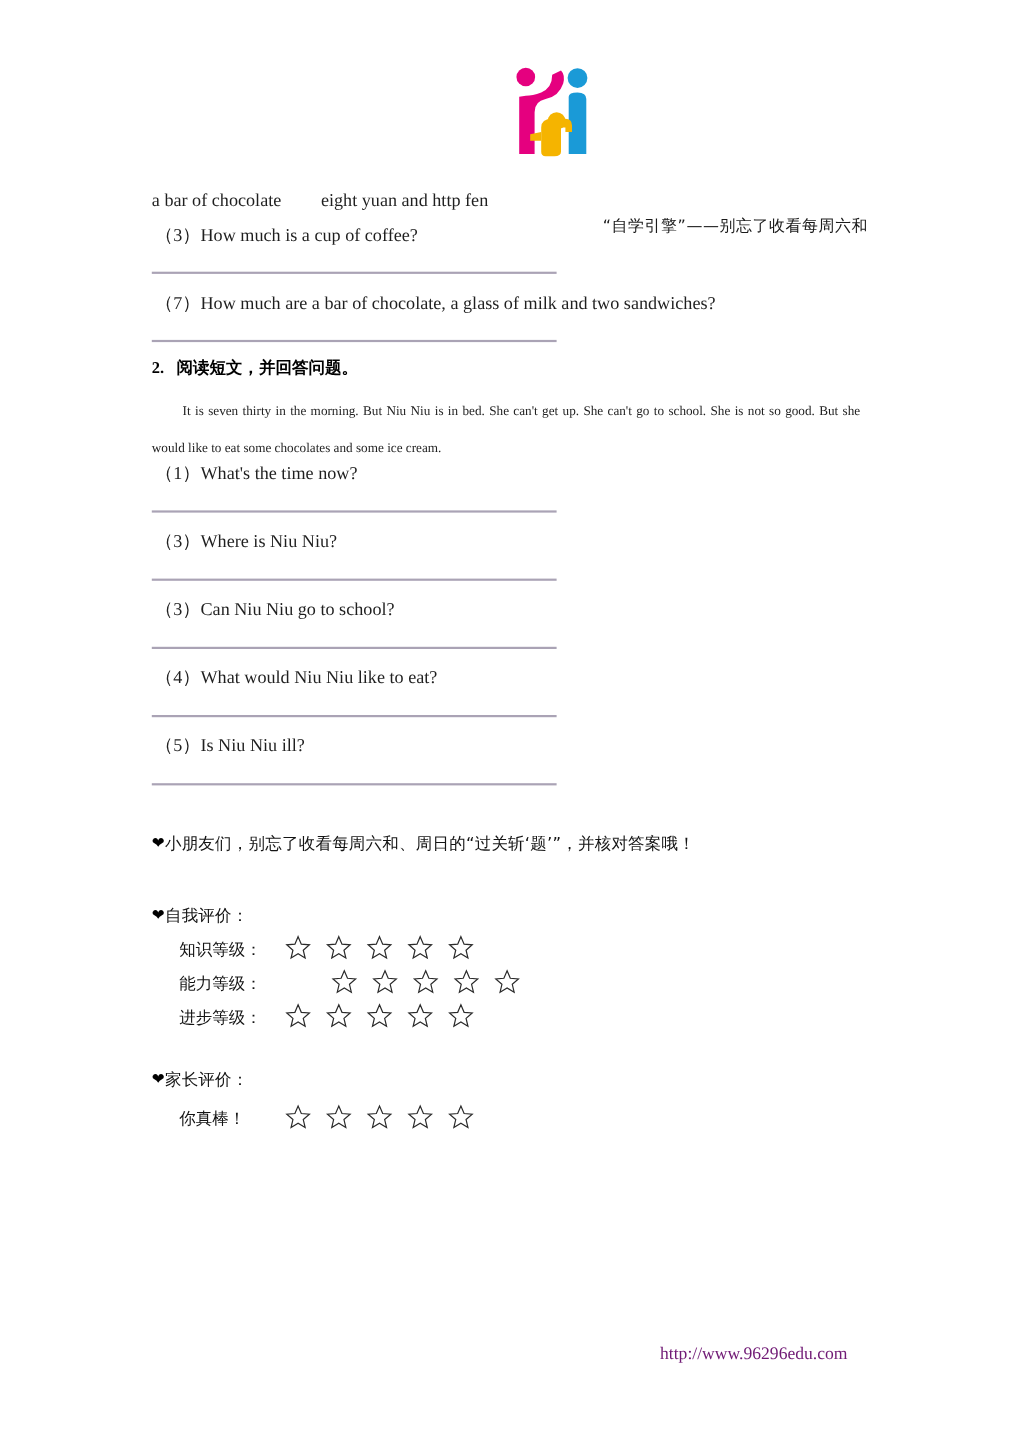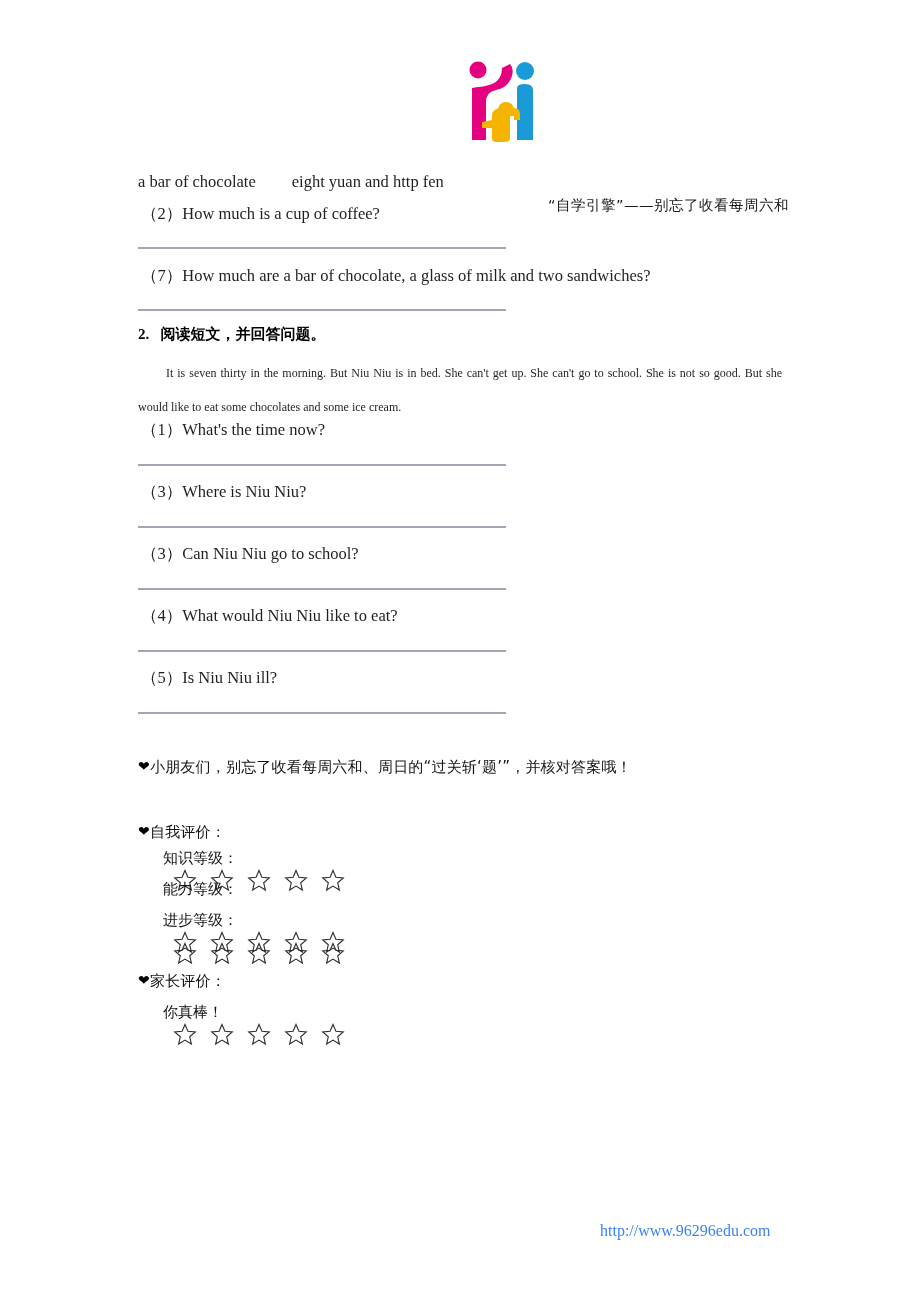--- a/index.html
+++ b/index.html
@@ -108,23 +108,22 @@
     font-family: "DejaVu Sans", sans-serif;
     font-size: 14px;
     color: #000000;
     vertical-align: 1px;
   }
 
   
   .rating-row {
     position: absolute;
     display: flex;
-    align-items: flex-start;
-    white-space: nowrap;
-    flex-direction: column;
+    align-items: flex-end;
+    white-space: nowrap;
   }
   .rating-label {
     font-family: "DejaVu Sans", sans-serif;
     font-size: 15px;
     color: #141414;
     width: 86px;
     display: inline-block;
   }
   .stars {
     display: flex;
@@ -139,21 +138,21 @@
   }
   .star svg { display: block; }
 
   
   .footer-url {
     position: absolute;
     left: 600px;
     top: 1222px;
     font-family: "Liberation Serif", serif;
     font-size: 16px;
-    color: #3b82f6;
+    color: #701a75;
     white-space: nowrap;
     text-align: center;
   }
 </style>
 </head>
 <body>
 
 <div class="page">
 
   <div class="header">
@@ -173,21 +172,21 @@
         <path d="M30 62 L20 64 L20 70 L30 70 Z" fill="#f5b400"></path>
       </svg>
     </div>
     <div class="tagline">“自学引擎”——别忘了收看每周六和</div>
   </div>
 
   <div class="line-en" style="left:138px; top:172px;">
     <span>a bar of chocolate</span><span style="display:inline-block;width:36px;"></span><span>eight yuan and http fen</span>
   </div>
 
-  <div class="q-item" style="left:141px; top:203px;">（2）How much is a cup of coffee?</div>
+  <div class="q-item" style="left:141px; top:203px;">（3）How much is a cup of coffee?</div>
   <div class="answer-rule" style="left:138px; top:247px; width:368px;"></div>
 
   <div class="q-item" style="left:141px; top:265px;">（7）How much are a bar of chocolate, a glass of milk and two sandwiches?</div>
   <div class="answer-rule" style="left:138px; top:309px; width:368px;"></div>
 
   <div class="sec-head" style="left:138px; top:325px;">
     <span class="num">2.</span>
     <span style="display:inline-block;width:6px;"></span><span>阅读短文，并回答问题。</span>
   </div>
 

